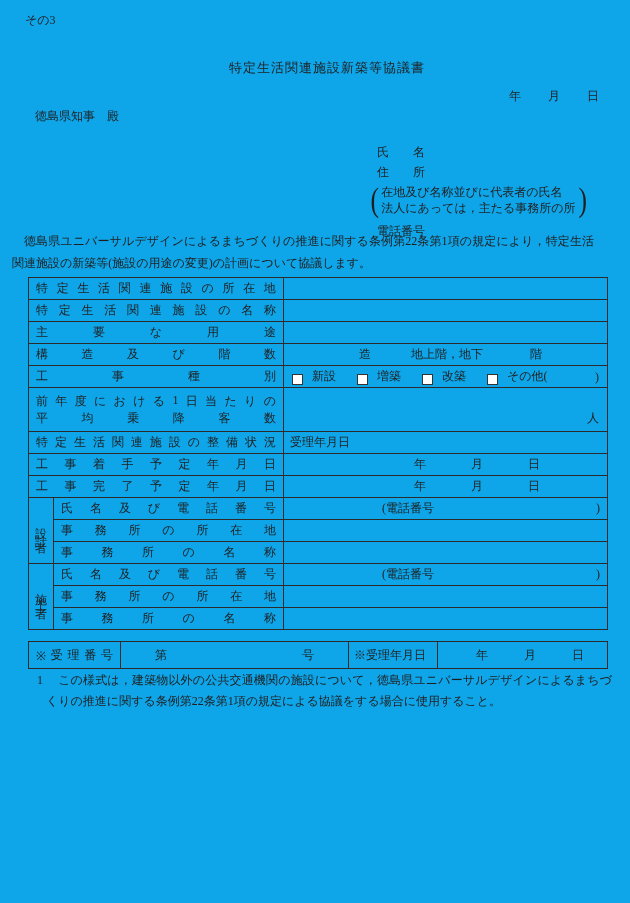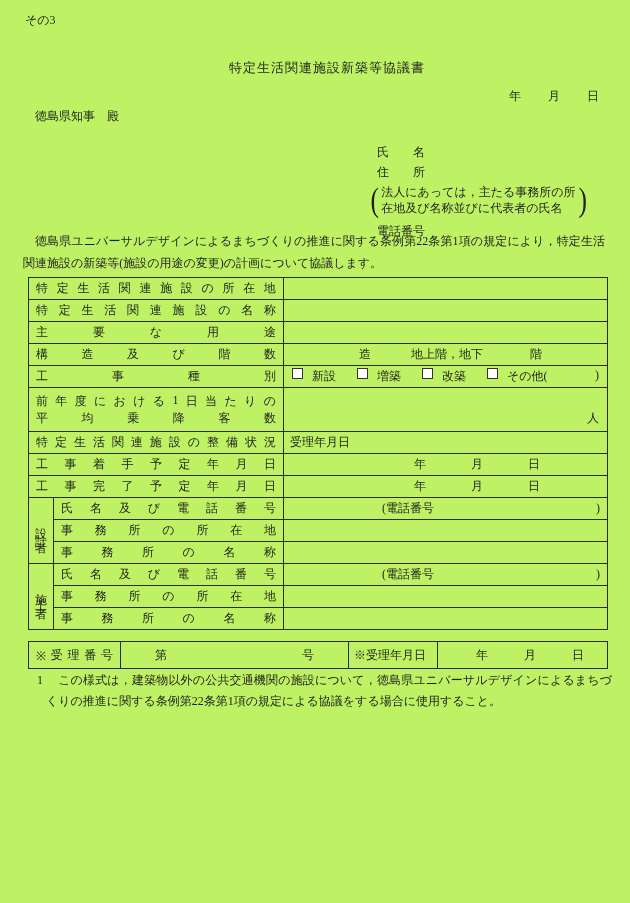--- a/index.html
+++ b/index.html
@@ -1,53 +1,53 @@
 <!DOCTYPE html>
 <html><head>
 <meta charset="utf-8">
 <style>
   html,body{margin:0;padding:0;background:#ffffff;}
   .page{
-    position:relative;width:630px;height:903px;background:#bef264;
+    position:relative;width:630px;height:903px;background:#0ea5e9;
     font-family:"Liberation Serif","DejaVu Serif",serif;
     color:#1f1f1f;font-size:12px;overflow:hidden;
   }
   .corner{position:absolute;left:25px;top:12px;}
   .title{position:absolute;left:0;top:47px;width:100%;text-align:center;font-size:13px;font-weight:normal;margin:12px;letter-spacing:1px;}
   .dateline{position:absolute;top:88px;right:31px;display:flex;gap:27px;}
   .addressee{position:absolute;left:35px;top:108px;}
 
   .applicant{position:absolute;left:377px;top:142px;line-height:20px;}
   .app-line{height:20px;white-space:pre;}
   .paren-row{display:flex;align-items:center;margin-left:-8px;height:36px;}
   .bigparen{font-size:34px;font-weight:300;line-height:30px;transform:scaleX(.75);}
   .paren-text{line-height:16px;margin:0 1px;white-space:nowrap;}
   .phone-line{margin-top:3px;}
 
-  .body-par{position:absolute;left:23px;top:231px;width:582px;line-height:21.5px;text-indent:12px;text-align:justify;}
+  .body-par{position:absolute;left:12px;top:231px;width:582px;line-height:21.5px;text-indent:12px;text-align:justify;}
 
   table{border-collapse:collapse;table-layout:fixed;}
   td{border:1px solid #2b2b2b;padding:0;vertical-align:middle;overflow:hidden;}
   .main-table{position:absolute;left:28px;top:277px;width:579px;}
   .main-table tr{height:22px;}
   .main-table tr.dbl{height:44px;}
   .lbl{padding:0 7px;}
   .jl{display:flex;justify-content:space-between;white-space:nowrap;}
   .val{padding:0;}
   .val-pad{padding:0 6px;}
   .gcell{text-align:center;}
   .vert{writing-mode:vertical-rl;text-orientation:upright;display:inline-block;letter-spacing:7px;line-height:1;}
 
   .seg-row{display:flex;align-items:center;white-space:nowrap;}
   .seg-zo{margin-left:75px;}
   .seg-chijo{margin-left:40px;font-family:Liberation Serif, serif;}
   .seg-kai{}
   .seg-kai2{margin-left:47px;}
 
-  .opt-row{display:flex;align-items:flex-start;padding:0 8px;white-space:nowrap;}
+  .opt-row{display:flex;align-items:flex-end;padding:0 8px;white-space:nowrap;}
   .cb{width:9px;height:9px;border:1px solid #333;display:inline-block;margin-right:9px;flex:none;background:#fff;}
   .opt-label{margin-right:21px;}
   .flex-sp{flex:1;}
 
   .unit-td{vertical-align:bottom;}
   .unit-cell{display:flex;justify-content:flex-end;padding:0 8px 4px 0;}
 
   .date-row{display:flex;gap:45px;padding-left:130px;white-space:nowrap;}
   .phone-row{display:flex;justify-content:flex-end;align-items:center;padding-right:7px;white-space:nowrap;gap:43px;}
   .phone-gap{width:76px;}
@@ -78,22 +78,22 @@
   </div>
 
   <div class="addressee">徳島県知事　殿</div>
 
   <div class="applicant">
     <div class="app-line">氏　　名</div>
     <div class="app-line">住　　所</div>
     <div class="paren-row">
       <span class="bigparen">(</span>
       <div class="paren-text">
+        <div>在地及び名称並びに代表者の氏名</div>
         <div>法人にあっては，主たる事務所の所</div>
-        <div>在地及び名称並びに代表者の氏名</div>
       </div>
       <span class="bigparen">)</span>
     </div>
     <div class="phone-line">電話番号</div>
   </div>
 
   <div class="body-par">徳島県ユニバーサルデザインによるまちづくりの推進に関する条例第22条第1項の規定により，特定生活関連施設の新築等(施設の用途の変更)の計画について協議します。</div>
 
   <table class="main-table">
     <colgroup>

